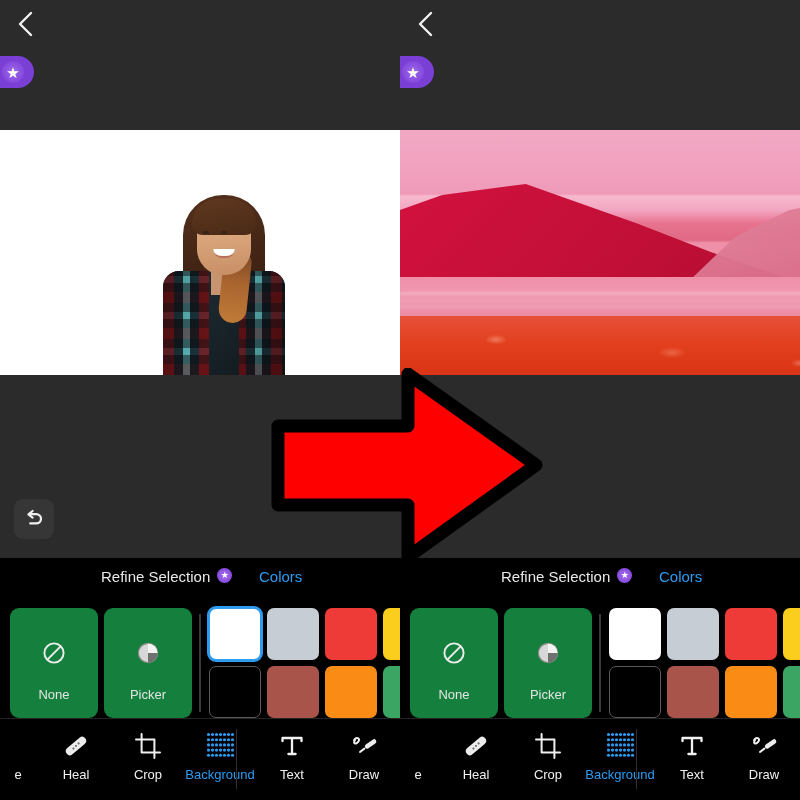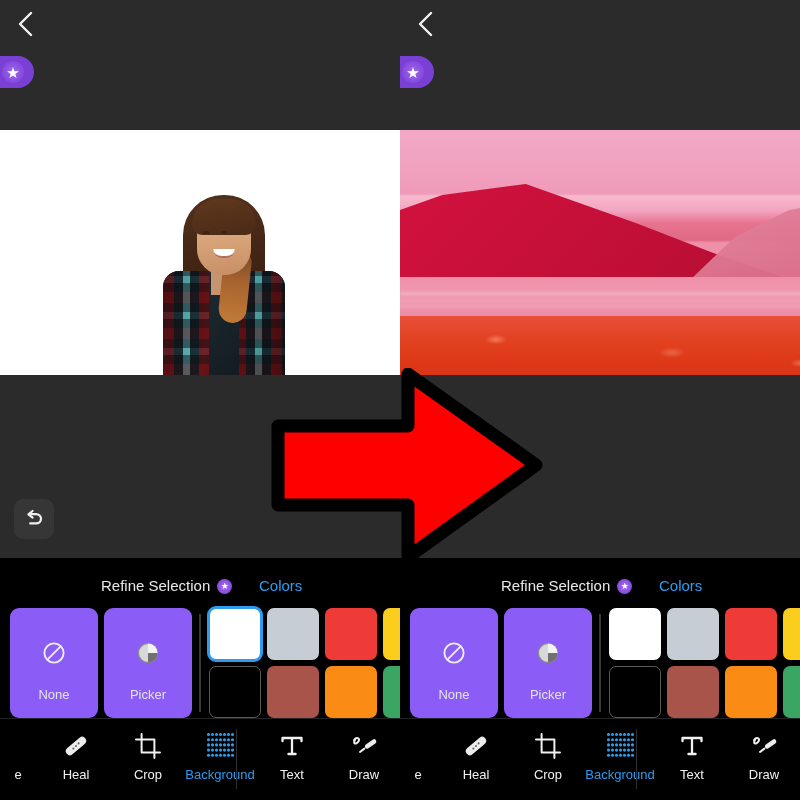--- a/index.html
+++ b/index.html
@@ -120,33 +120,33 @@
 
   
   .undo-btn { position:absolute; left:14px; top:499px; width:40px; height:40px;
               border-radius:9px; background:#363636;
               display:flex; align-items:center; justify-content:center; }
 
   
   .bottom-sheet { position:absolute; left:0; top:558px; width:800px; height:242px; background:#000; }
 
   .bs-tabs { position:absolute; left:0; top:10px; width:800px; height:32px; }
-  .bs-tab { position:absolute; top:0; height:26px; display:flex; align-items:flex-end; gap:7px;
+  .bs-tab { position:absolute; top:0; height:26px; display:flex; align-items:flex-start; gap:7px;
             font-size:15px; color:#e9e9e9; }
   .bs-tab.refine { left:101px; }
   .bs-tab.colors { left:259px; color:#2d9cf0; }
   .mini-star { width:15px; height:15px; border-radius:50%;
                background:radial-gradient(circle,#a86ff0 0%, #8b4fe0 60%, #7a3fd4 100%);
                display:flex; align-items:center; justify-content:center; }
   .mini-star span { color:#fff; font-size:9px; line-height:1; }
 
   
   .swatch-strip { position:absolute; left:0; top:50px; width:800px; height:110px; }
   .tool-tile { position:absolute; top:0; width:88px; height:110px; border-radius:9px;
-               background:#8b5cf6; display:flex; flex-direction:column;
+               background:#15803d; display:flex; flex-direction:column;
                align-items:center; justify-content:center; }
   .tool-tile .tt-icon { height:56px; display:flex; align-items:center; justify-content:center; }
   .tool-tile .tt-label { font-size:13px; color:#e4e4e4; margin-top:6px; }
   #tile-none  { left:10px; }
   #tile-picker{ left:104px; }
 
   .divider { position:absolute; left:199px; top:6px; width:2px; height:98px; background:#3a3a3a; }
 
   .sw-grid { position:absolute; left:209px; top:0; width:600px; height:110px; }
   .sw { position:absolute; width:52px; height:52px; border-radius:7px; }

